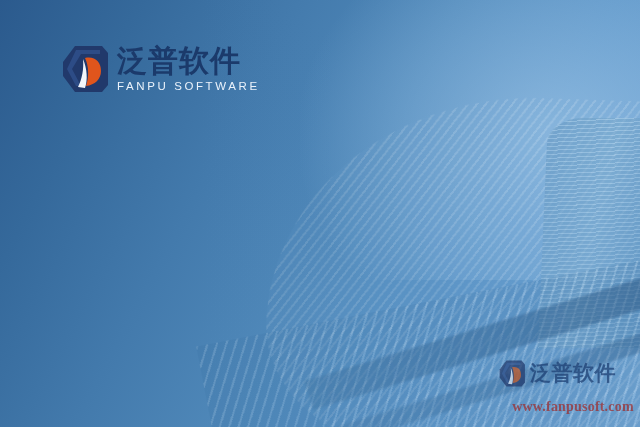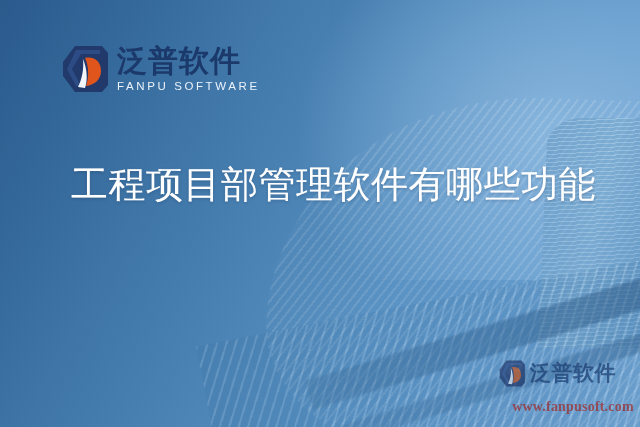--- a/index.html
+++ b/index.html
@@ -263,21 +263,20 @@
       <path d="M14 5 L38 5 L38 9 L19 9 L10 24 L19 41 L14 41 L5 24 Z" fill="#2d4c86"></path>
       <path d="M23 13 C33 11 39 17 39 26 C39 34 33 40 24 41 C27 33 27 21 23 13 Z" fill="#e0551c"></path>
       <path d="M16 42 C20 34 22 24 21 14 C25 23 26 35 23 43 Z" fill="#f2f6fb"></path>
     </svg>
     <div class="logo-text">
       <div class="logo-cn">泛普软件</div>
       <div class="logo-en">FANPU SOFTWARE</div>
     </div>
   </div>
 
-  <div class="title">工程项目部管理软件有哪些功能</div>
 
   <div class="watermark">
     <div class="wm-row">
       <svg class="wm-mark" viewBox="0 0 46 48">
         <path d="M13 1 L40 1 L46 8 L46 40 L40 47 L13 47 L1 31 L1 17 Z" fill="#21396b"></path>
         <path d="M14 5 L38 5 L38 9 L19 9 L10 24 L19 41 L14 41 L5 24 Z" fill="#2d4c86"></path>
         <path d="M23 13 C33 11 39 17 39 26 C39 34 33 40 24 41 C27 33 27 21 23 13 Z" fill="#c2541f"></path>
         <path d="M16 42 C20 34 22 24 21 14 C25 23 26 35 23 43 Z" fill="#dfe9f4"></path>
       </svg>
       <div class="wm-cn">泛普软件</div>

